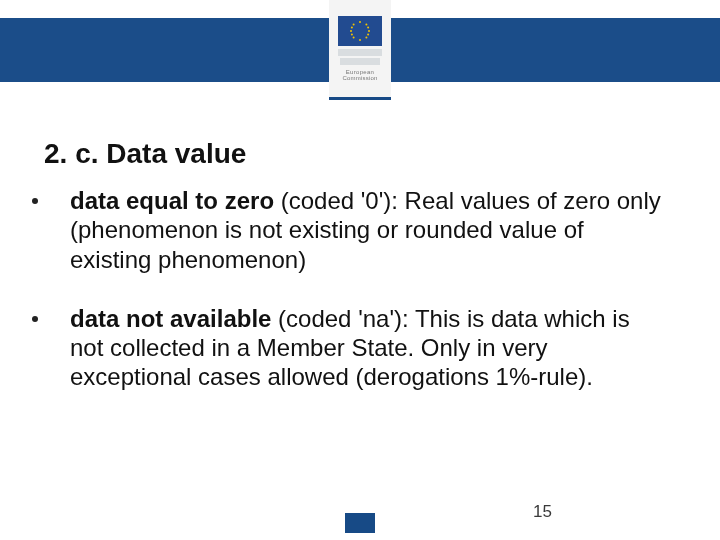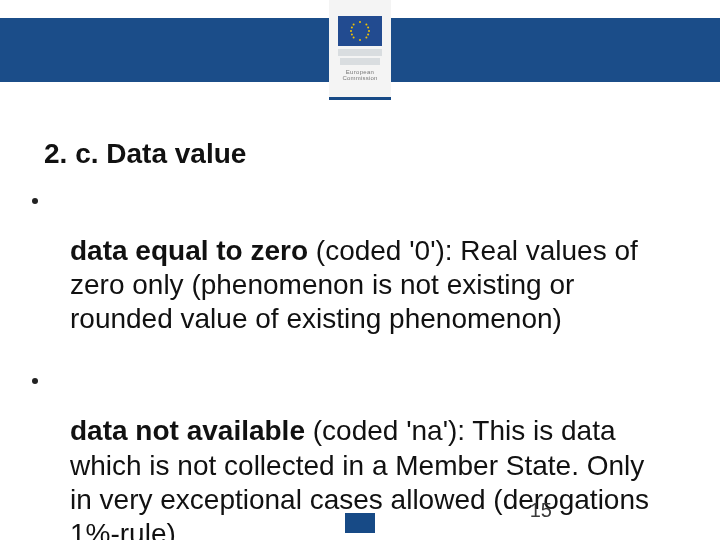--- a/index.html
+++ b/index.html
@@ -27,26 +27,26 @@
   .flag-block .labels .l2 { font-size:6px; color:#777; letter-spacing:0.2px; }
   .title {
     position: absolute; left: 44px; top: 138px; font-size: 28px; font-weight: bold; color: #111;
   }
   .content {
     position: absolute; left: 32px; top: 186px; width: 636px; color: #111;
   }
   ul.bullets { list-style: none; }
   ul.bullets > li { display: flex; align-items: flex-start; margin-bottom: 30px; }
   ul.bullets > li .dot { width: 6px; height: 6px; background:#222; border-radius:50%; margin-top: 12px; margin-right: 32px; flex-shrink:0; }
-  ul.bullets > li .text { font-size: 28px; line-height: 1.22; margin-top: 48px; }
+  ul.bullets > li .text { font-size: 24px; line-height: 1.22; }
   .footer-flag {
     position: absolute; left: 345px; bottom: 7px; width: 30px; height: 20px; background:#174a86;
     display:flex; align-items:center; justify-content:center;
   }
-  .pagenum { position: absolute; right: 16px; bottom: 18px; font-size: 20px; color:#3a3a3a; }
+  .pagenum { position: absolute; right: 16px; bottom: 18px; font-size: 17px; color:#3a3a3a; }
 </style>
 </head>
 <body>
 
 <div class="slide">
   <div class="banner"></div>
   <div class="flag-block">
     <div class="window">
       <svg viewBox="0 0 40 26">
         <rect x="0" y="0" width="40" height="26" fill="#224b90"></rect>

